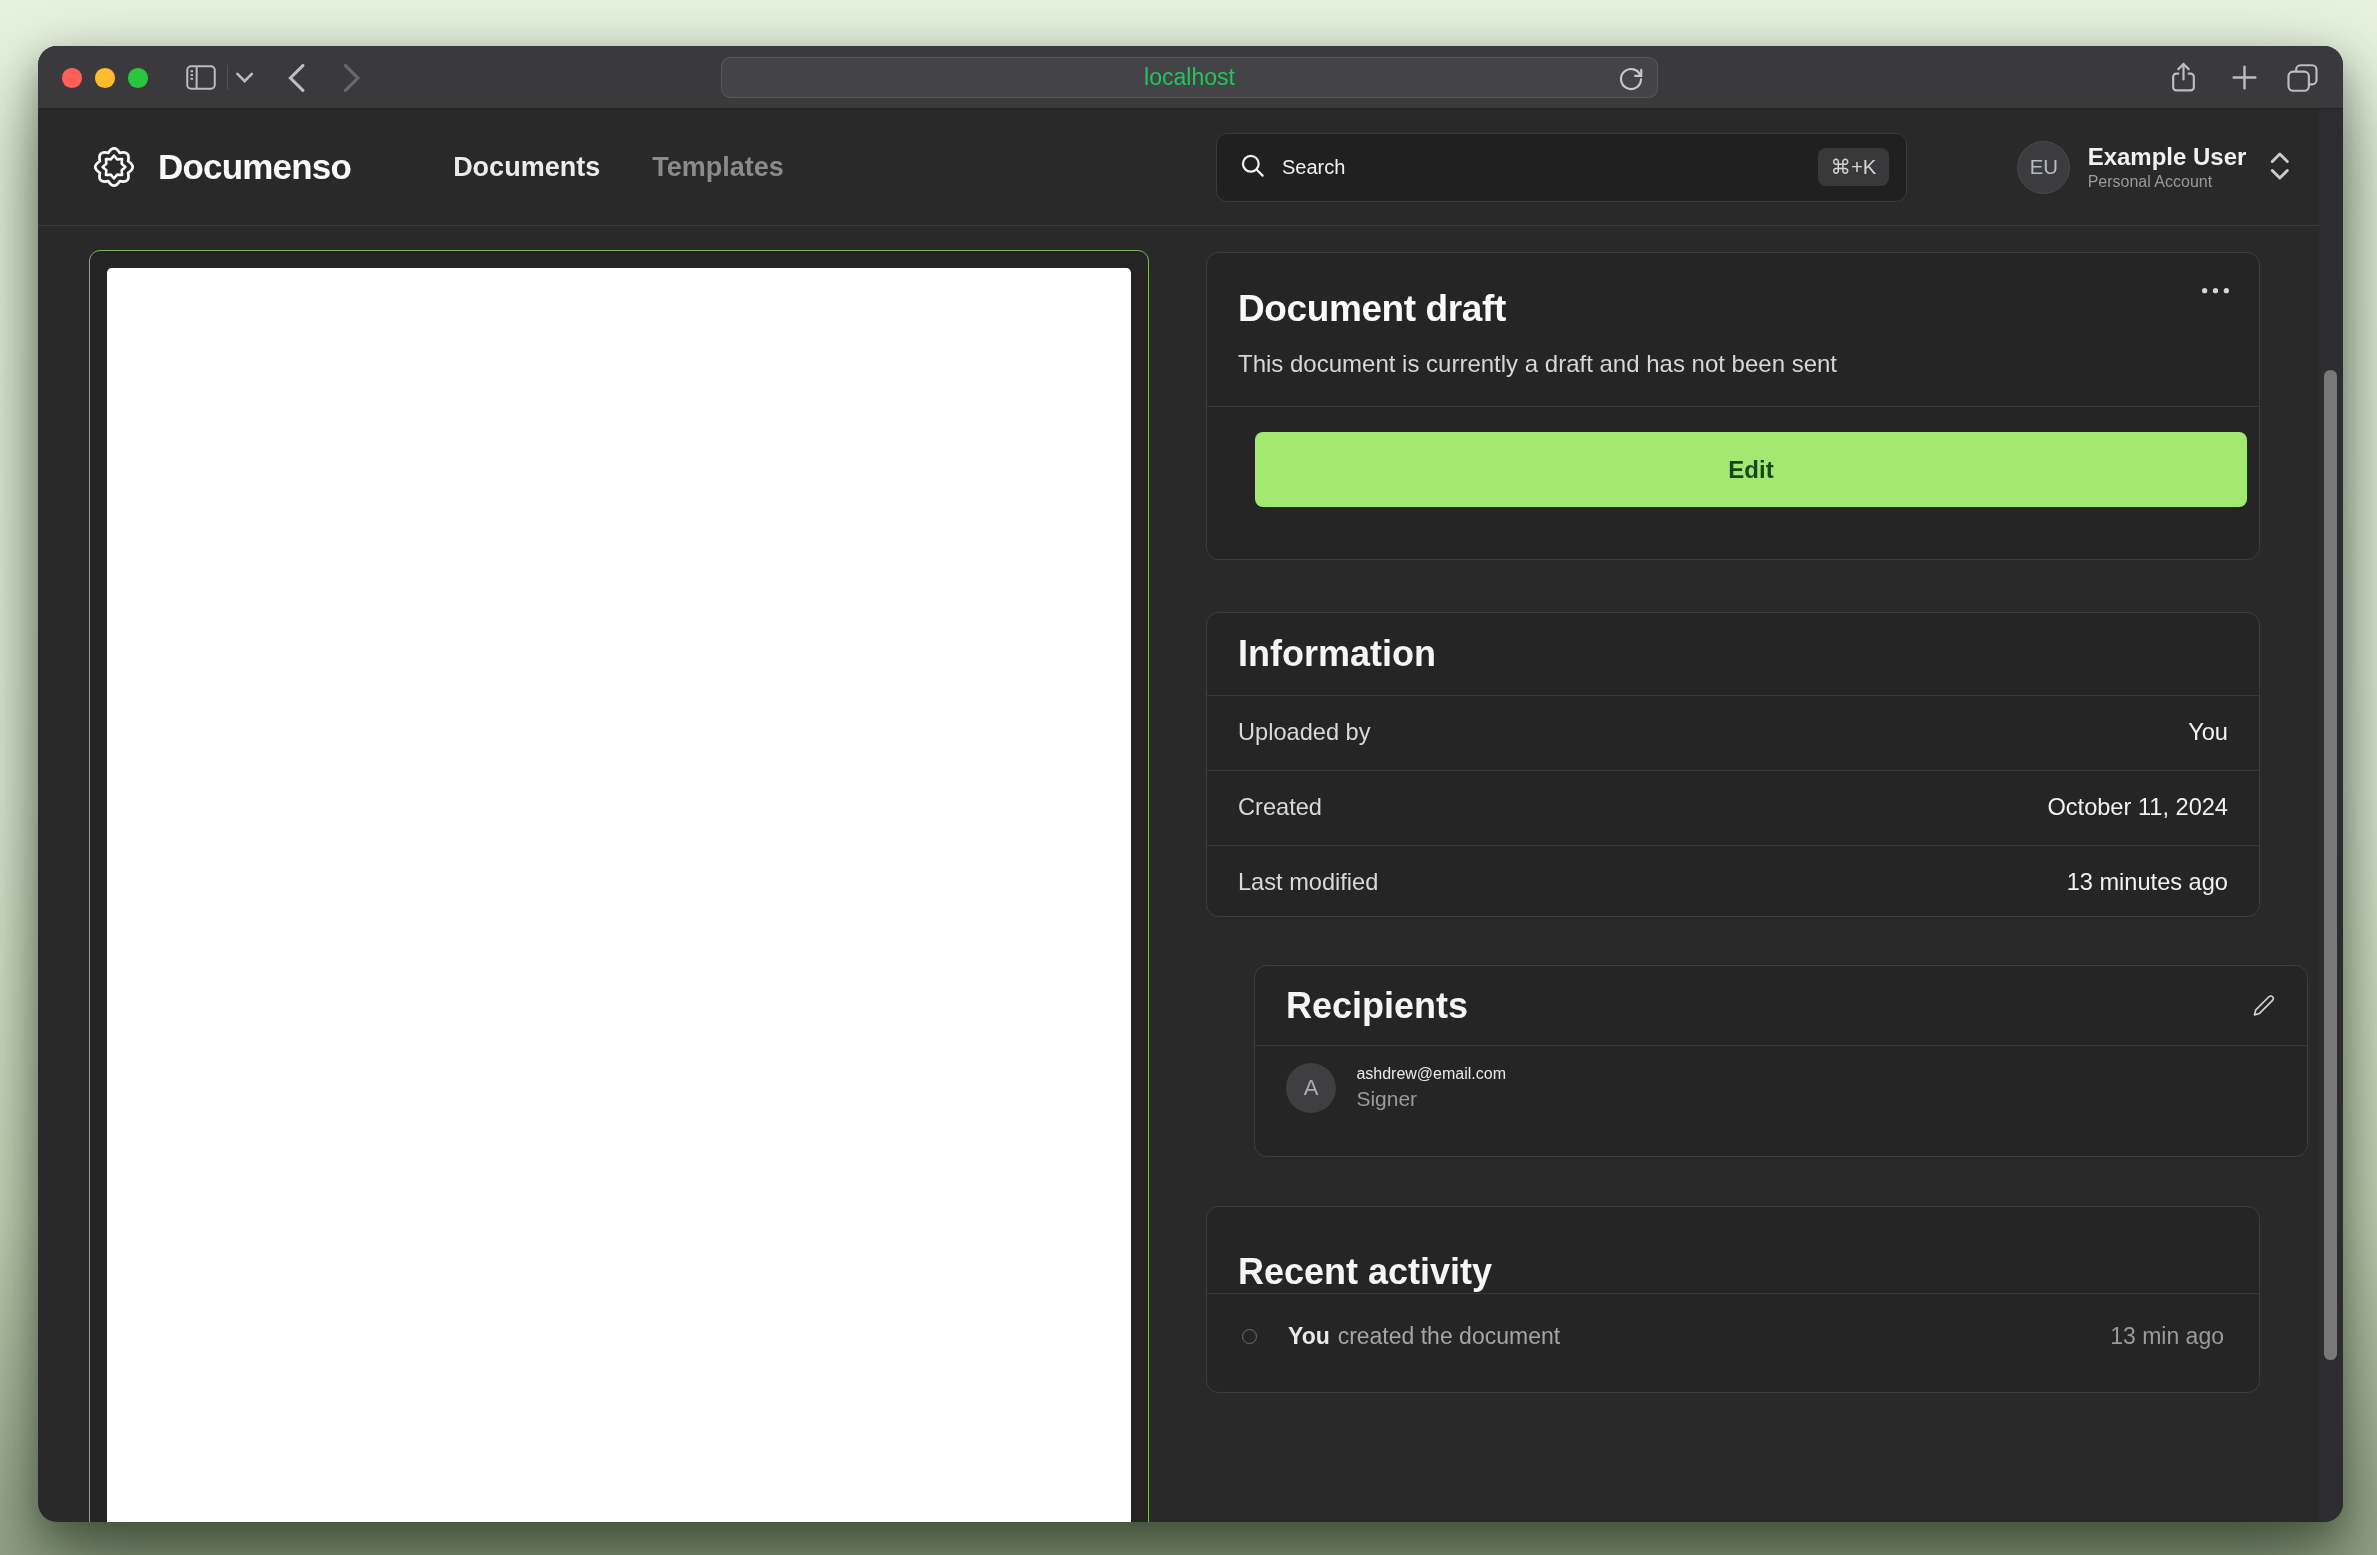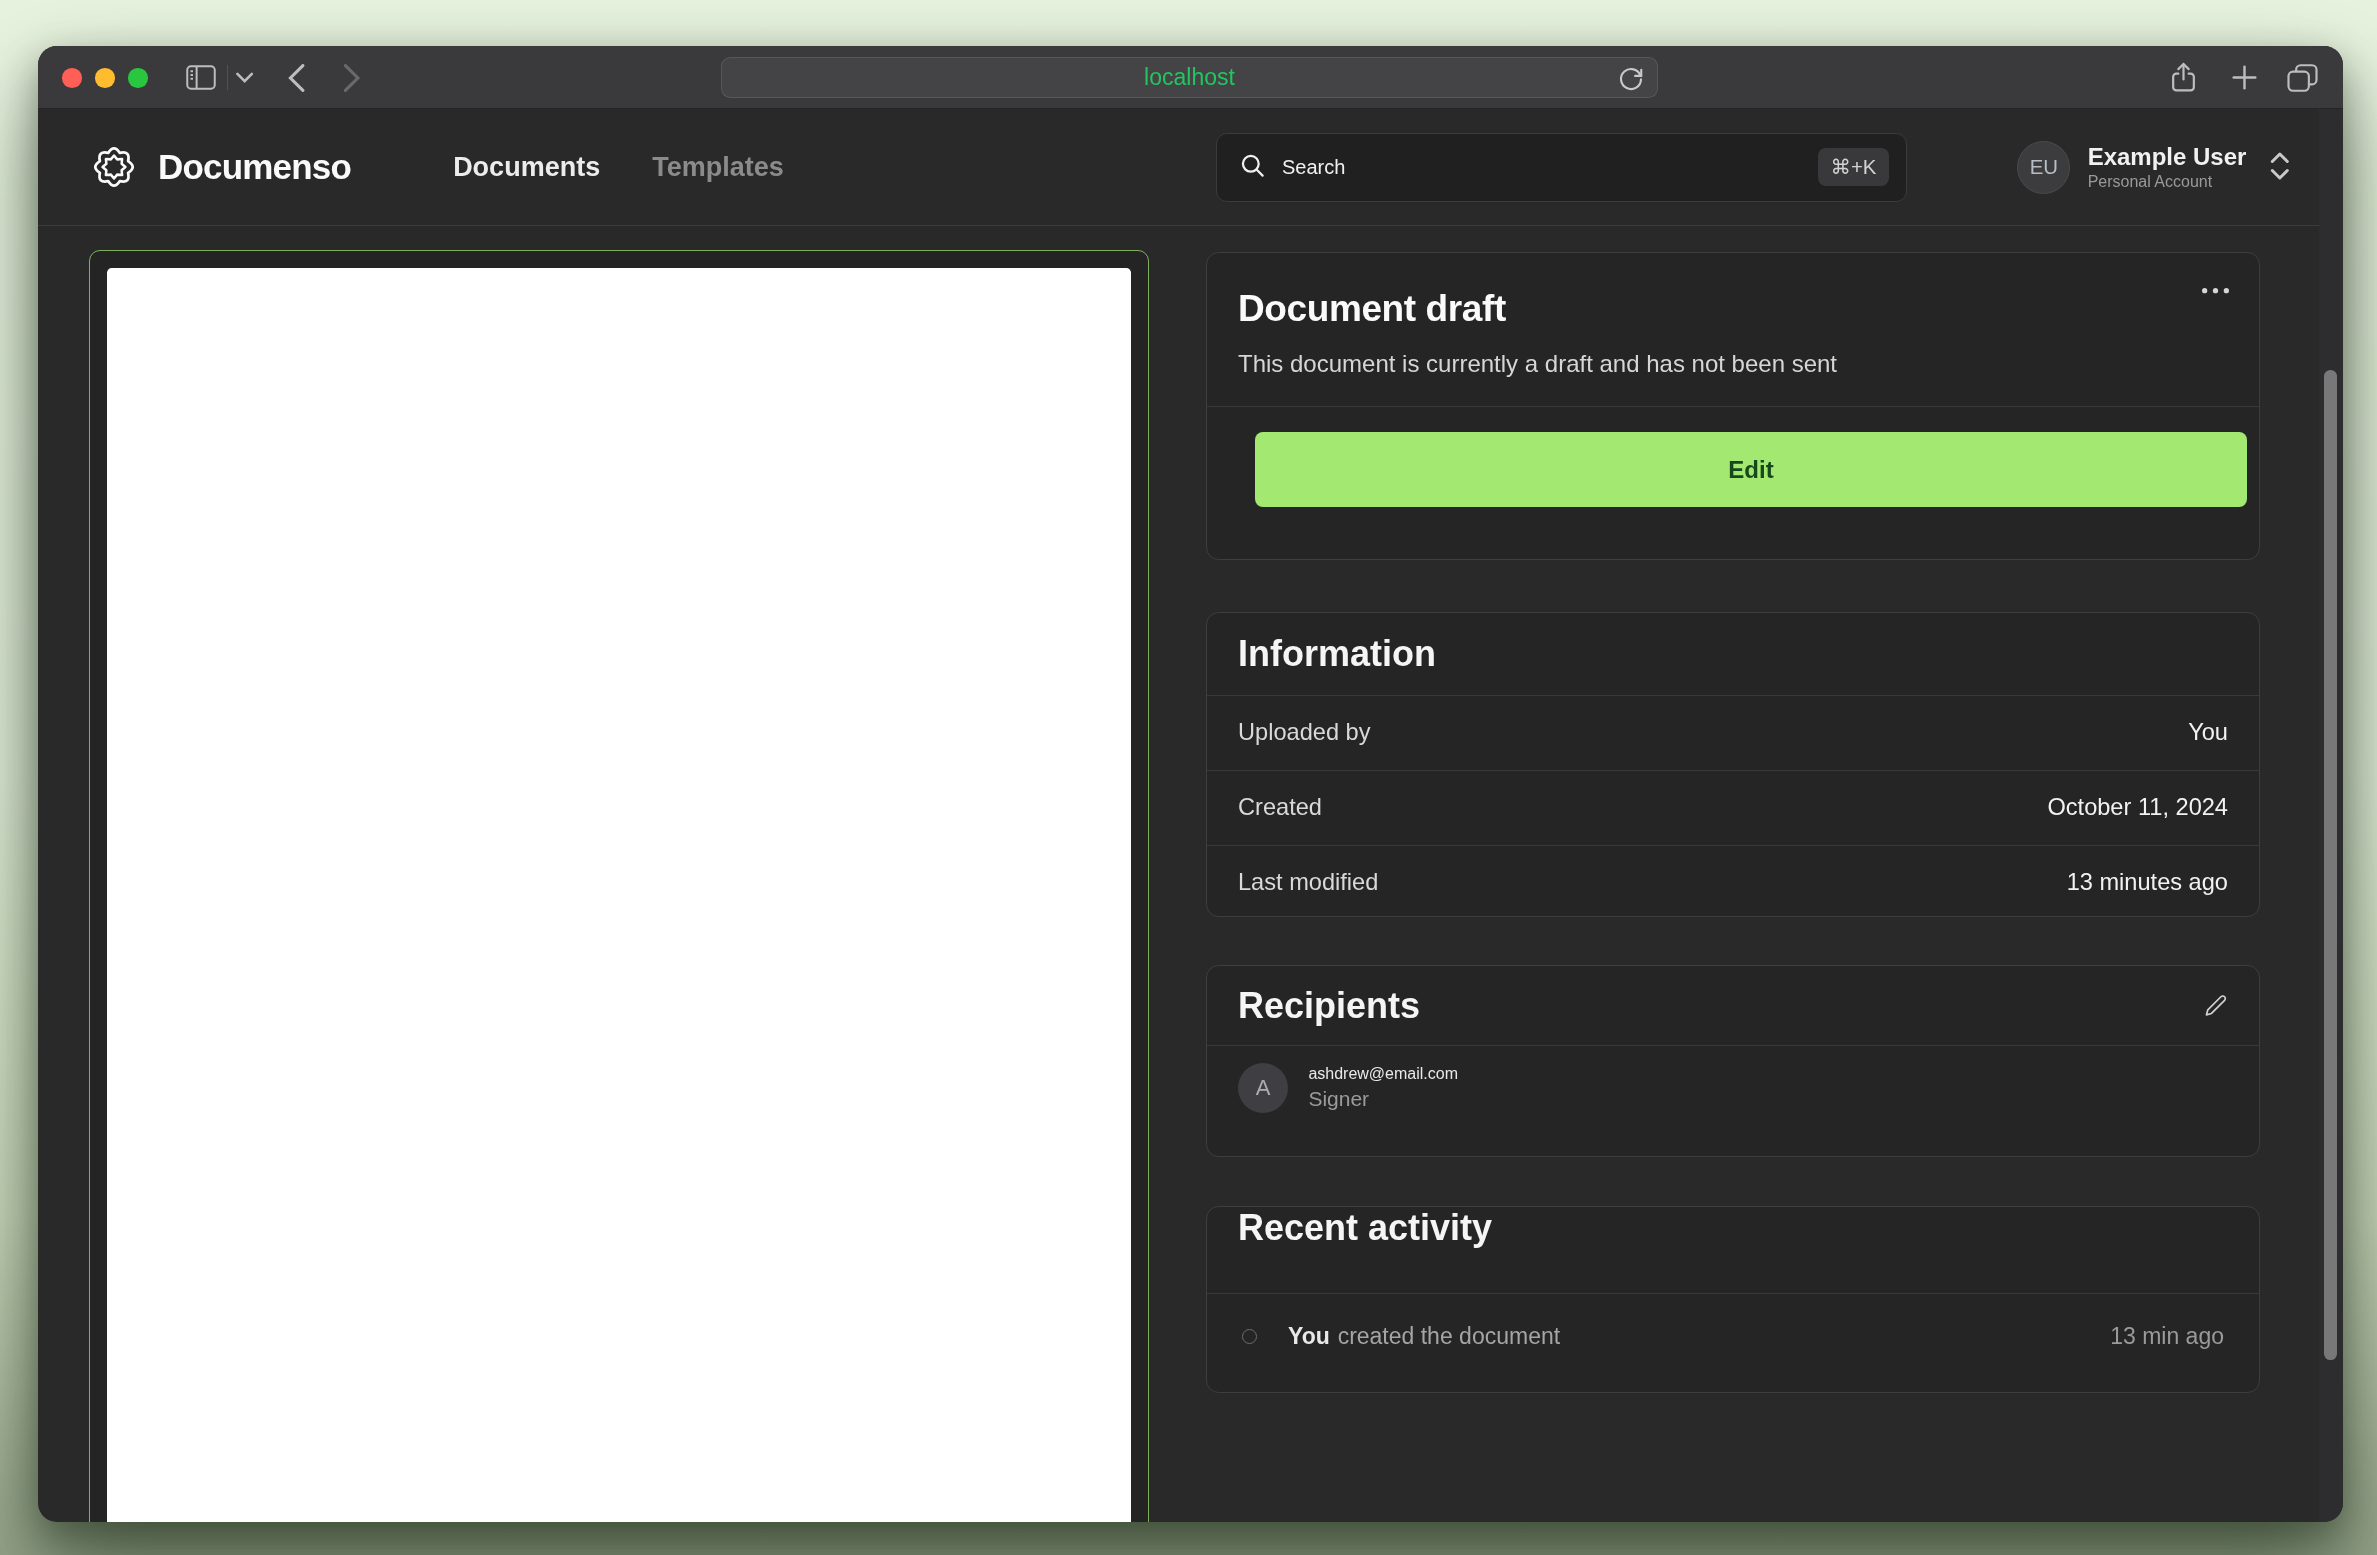--- a/index.html
+++ b/index.html
@@ -97,33 +97,33 @@
   }
   .c-info { top:566px; height:305px; }
   .card-title { font-size:36px; font-weight:600; color:#f5f5f5; }
   .info-head { height:82px; display:flex; align-items:center; padding:0 31px; }
   .info-row {
     height:74px; display:flex; align-items:center; justify-content:space-between;
     padding:0 31px; font-size:23.6px;
   }
   .info-label { color:#d9d9d9; }
   .info-value { color:#f2f2f2; }
-  .c-recip { top:919px; height:192px; }
+  .c-recip { top:919px; height:192px;margin-left:48px; }
   .recip-head { height:79px; display:flex; align-items:center; justify-content:space-between; padding:0 31px; }
   .pencil-btn { color:#d2d2d2; cursor:default; display:flex; }
   .recip-item { display:flex; align-items:center; padding:17.3px 31px; gap:20.4px; }
   .recip-avatar {
     width:50px; height:50px; border-radius:50%; background:#3f3f41;
     display:flex; align-items:center; justify-content:center; font-size:22px; color:#a9aeb5;
     flex:0 0 auto;
   }
   .recip-email { font-size:16px; color:#e9e9e9; }
   .recip-role  { font-size:21px; color:#9b9b9b; margin-top:4.7px; }
   .c-activity { top:1160px; height:187px; }
-  .act-head { height:86px; display:flex; align-items:flex-start; padding:0 31px; }
+  .act-head { height:86px; display:flex; align-items:flex-end; padding:0 31px; }
   .act-row {
     display:flex; align-items:center; padding:0 35px; height:86px; font-size:23px;
   }
   .act-ring {
     width:15px; height:15px; border:1.6px solid #6c6c6e; border-radius:50%;
     margin-right:31px; flex:0 0 auto;
   }
   .act-actor { color:#e8e8e8; font-weight:bold; }
   .act-action { color:#a5a5a5; margin-left:7.9px; }
   .act-time { margin-left:auto; color:#9a9a9a; }

